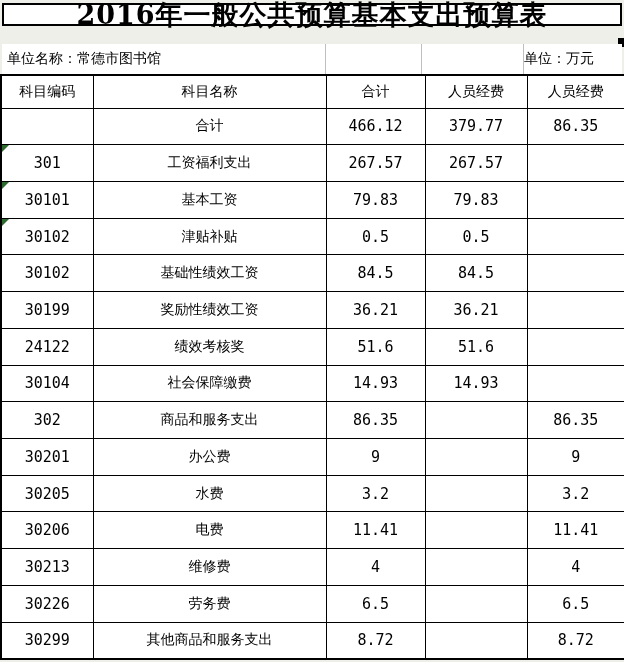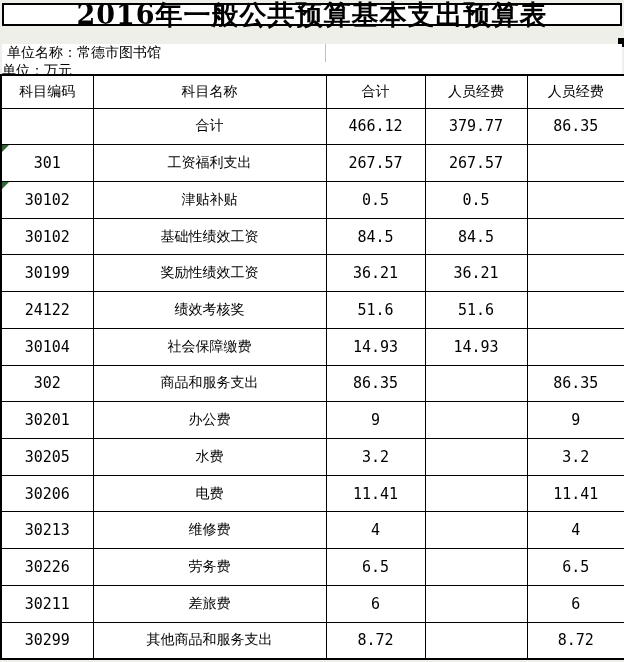--- a/index.html
+++ b/index.html
@@ -28,21 +28,20 @@
   
   .fill-handle{
     position:absolute;right:0;top:38px;width:6px;height:9px;background:#000;
   }
 
   
   .info-row{
     position:absolute;left:2px;top:44px;width:620px;height:30px;
     background:#fff;display:flex;box-sizing:border-box;
     font-size:14px;
-    flex-direction:column;
   }
   .info-seg{box-sizing:border-box;height:100%;display:flex;align-items:center;}
   .info-seg.gl{border-right:1px solid #bfbfbf;}
   .seg1{width:324px;padding-left:5px;}
   .seg2{width:96px;}
   .seg3{width:102px;}
   .seg4{width:96px;justify-content:flex-start;padding-right:4px;}
 
   
   table.budget{
@@ -120,20 +119,27 @@
           <td class="num">86.35</td>
         </tr>
         <tr>
           <td class="code"><span class="tri"></span>301</td>
           <td>工资福利支出</td>
           <td class="num">267.57</td>
           <td class="num">267.57</td>
           <td class="num"></td>
         </tr>
         <tr>
+          <td class="code"><span class="tri"></span>30101</td>
+          <td>基本工资</td>
+          <td class="num">79.83</td>
+          <td class="num">79.83</td>
+          <td class="num"></td>
+        </tr>
+        <tr>
           <td class="code"><span class="tri"></span>30102</td>
           <td>津贴补贴</td>
           <td class="num">0.5</td>
           <td class="num">0.5</td>
           <td class="num"></td>
         </tr>
         <tr>
           <td class="code">30102</td>
           <td>基础性绩效工资</td>
           <td class="num">84.5</td>
@@ -197,27 +203,20 @@
           <td class="num">4</td>
         </tr>
         <tr>
           <td class="code">30226</td>
           <td>劳务费</td>
           <td class="num">6.5</td>
           <td class="num"></td>
           <td class="num">6.5</td>
         </tr>
         <tr>
-          <td class="code">30211</td>
-          <td>差旅费</td>
-          <td class="num">6</td>
-          <td class="num"></td>
-          <td class="num">6</td>
-        </tr>
-        <tr>
           <td class="code">30299</td>
           <td>其他商品和服务支出</td>
           <td class="num">8.72</td>
           <td class="num"></td>
           <td class="num">8.72</td>
         </tr>
       </tbody>
   </table>
 
 </div>

